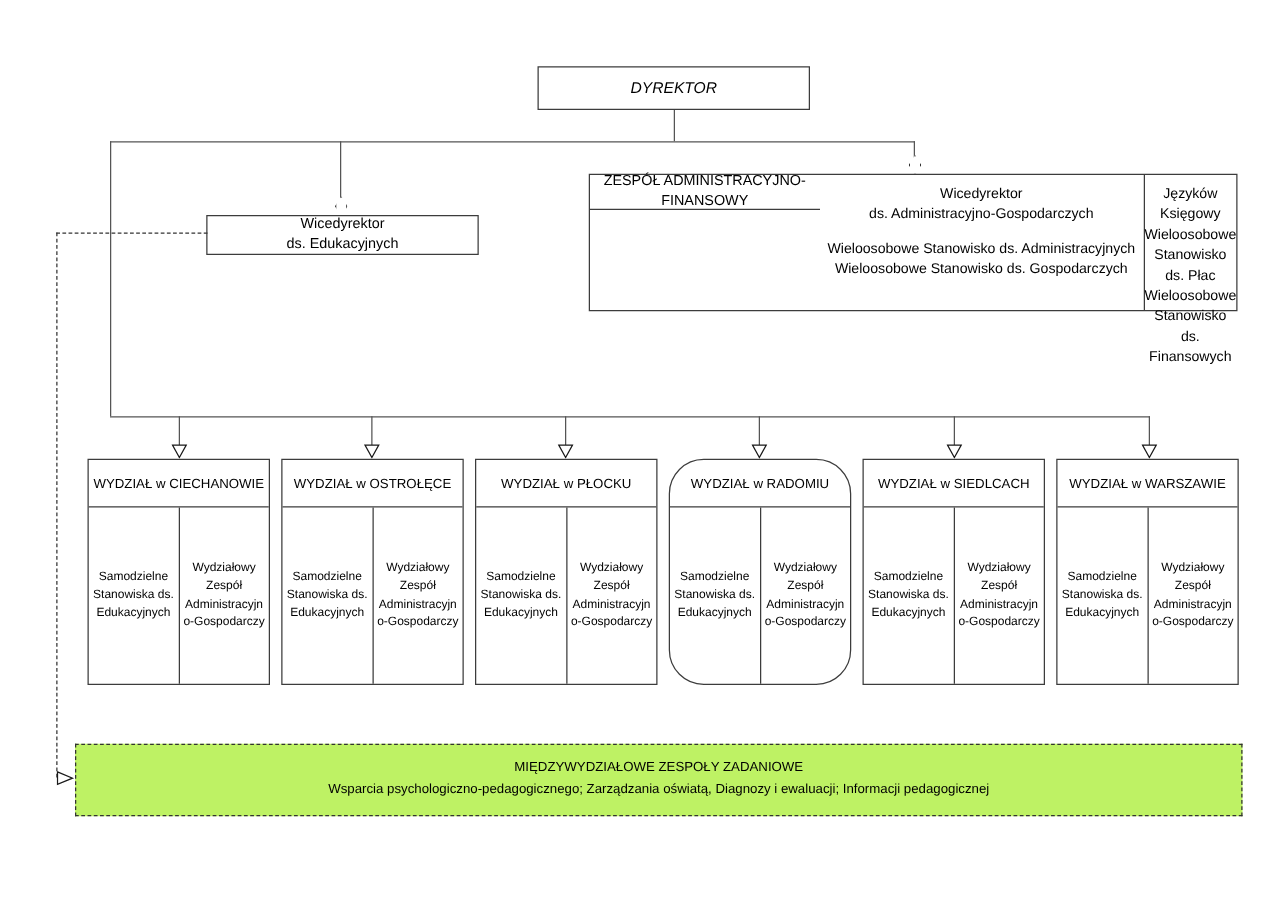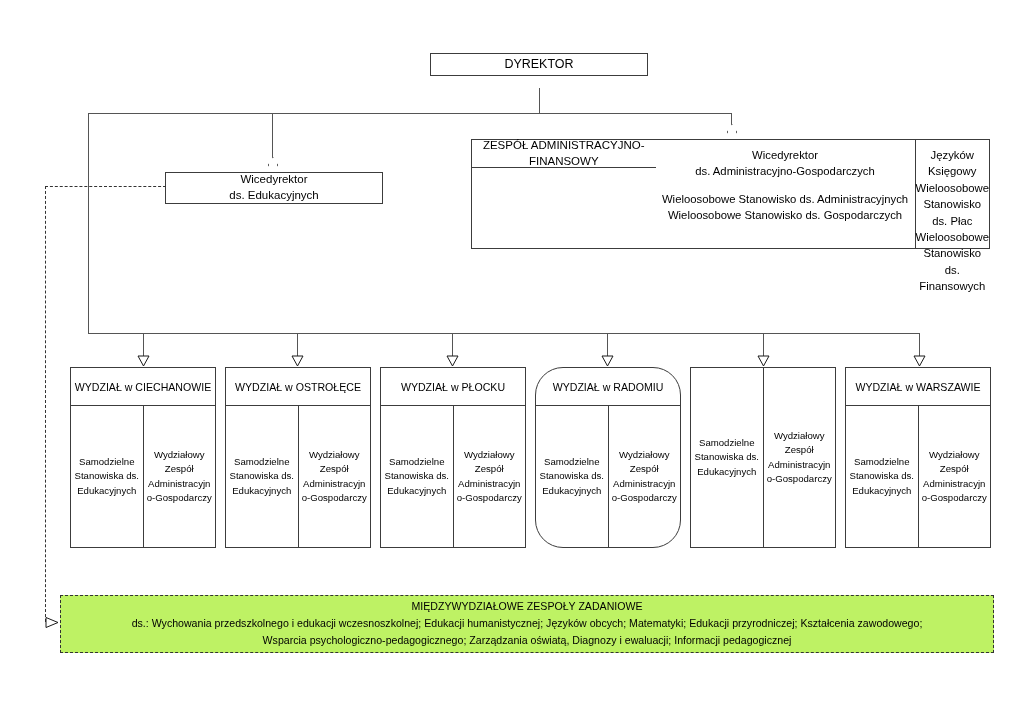--- a/index.html
+++ b/index.html
@@ -52,22 +52,23 @@
     background: #ffffff;
     border: 1px solid #1a1a1a;
     transform: rotate(0deg);
     clip-path: polygon(50% 0%, 100% 50%, 50% 100%, 0% 50%);
   }
   .arrow-down { position: absolute; }
   .arrow-right { position: absolute; }
 
   
   #dyrektor-box {
-    left: 430px; top: 53px; width: 218px; height: 23px;
+    left: 430px; top: 53px; width: 218px; height: 35px;
     font-size: 12.5px;
+    font-style: italic;
   }
 
   
   #wicedyrektor-edu-box {
     left: 165px; top: 172px; width: 218px; height: 32px;
     font-size: 11.5px;
     flex-direction: column;
     justify-content: center;
   }
 
@@ -266,20 +267,21 @@
 
   <div class="dept-box" style="left:535px;border-radius:28px;">
     <div class="dept-header">WYDZIAŁ w RADOMIU</div>
     <div class="dept-body">
       <div class="dept-sub dept-sub-left">Samodzielne Stanowiska ds. Edukacyjnych</div>
       <div class="dept-sub">Wydziałowy Zespół Administracyjno-Gospodarczy</div>
     </div>
   </div>
 
   <div class="dept-box" style="left:690px;">
+    <div class="dept-header">WYDZIAŁ w SIEDLCACH</div>
     <div class="dept-body">
       <div class="dept-sub dept-sub-left">Samodzielne Stanowiska ds. Edukacyjnych</div>
       <div class="dept-sub">Wydziałowy Zespół Administracyjno-Gospodarczy</div>
     </div>
   </div>
 
   <div class="dept-box" style="left:845px;">
     <div class="dept-header">WYDZIAŁ w WARSZAWIE</div>
     <div class="dept-body">
       <div class="dept-sub dept-sub-left">Samodzielne Stanowiska ds. Edukacyjnych</div>
@@ -288,17 +290,16 @@
   </div>
 
   <div class="dash-h" style="left:45px; top:186px; width:121px;"></div>
   <div class="dash-v" style="left:45px; top:186px; height:436px;"></div>
   <svg class="arrow-right" style="left:45px; top:616px;" width="16" height="13" viewBox="0 0 16 13">
     <polygon points="1,1.5 13,6.5 1,11.5" fill="#ffffff" stroke="#1a1a1a" stroke-width="1"></polygon>
   </svg>
 
   <div id="zadaniowe-box">
     <div id="zadaniowe-title">MIĘDZYWYDZIAŁOWE ZESPOŁY ZADANIOWE</div>
-    <div class="zadaniowe-line">ds.: Wychowania przedszkolnego i edukacji wczesnoszkolnej; Edukacji humanistycznej; Języków obcych; Matematyki; Edukacji przyrodniczej; Kształcenia zawodowego;</div>
     <div class="zadaniowe-line">Wsparcia psychologiczno-pedagogicznego; Zarządzania oświatą, Diagnozy i ewaluacji; Informacji pedagogicznej</div>
   </div>
 
 </div>
 
 </body></html>

